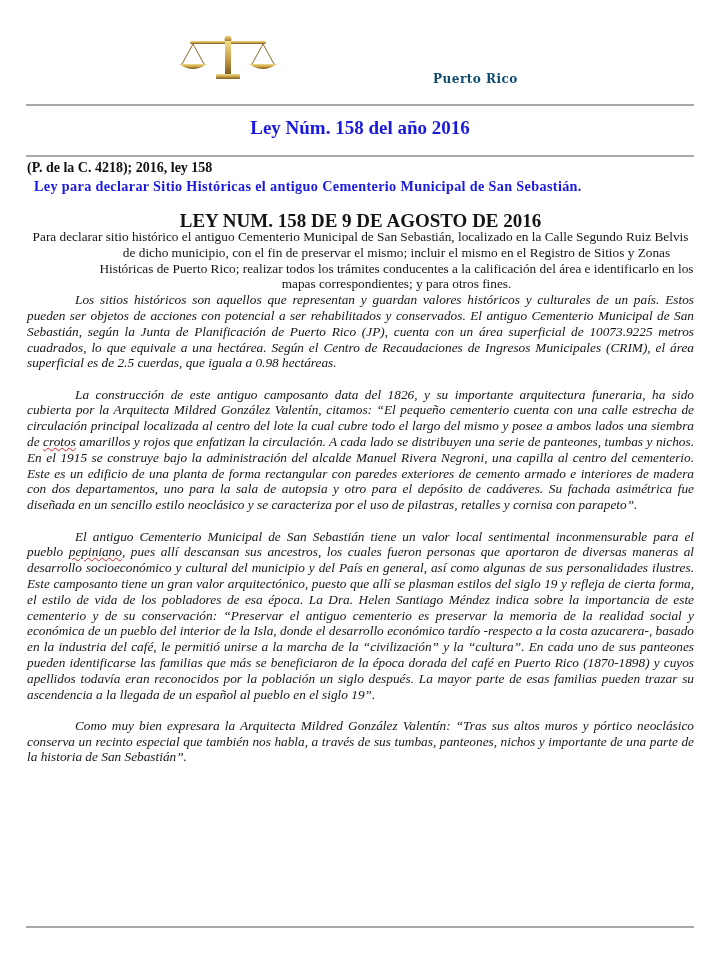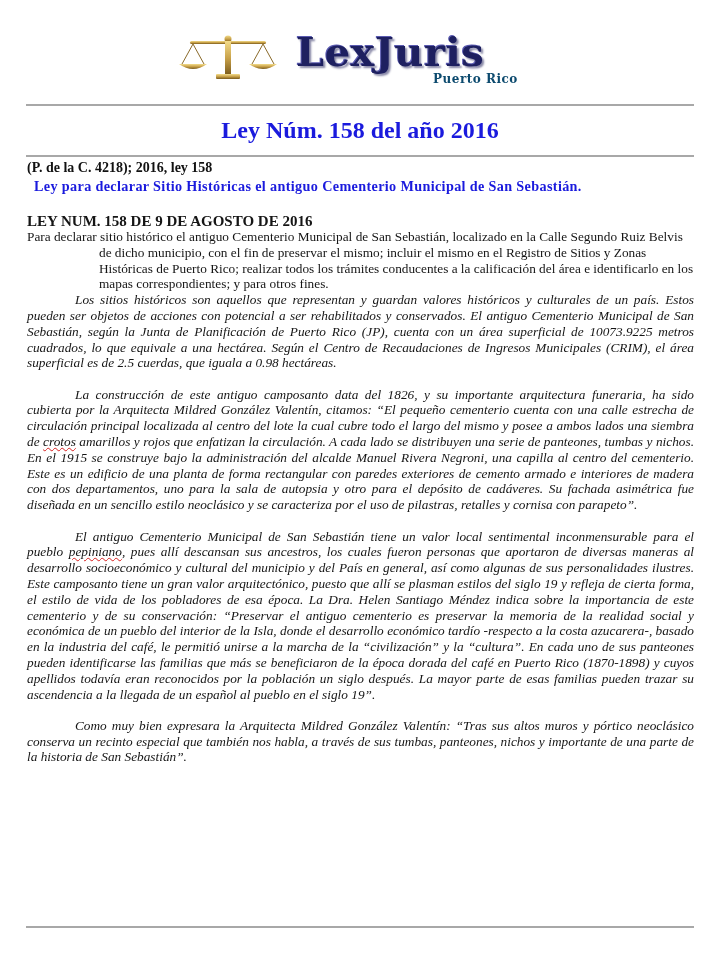--- a/index.html
+++ b/index.html
@@ -59,21 +59,21 @@
       background: #a8a8a8;
     }
     .law-title {
       position: absolute;
       left: 0;
       right: 0;
       top: 117px;
       text-align: center;
       color: #1a1add;
       font-weight: bold;
-      font-size: 24px;
+      font-size: 19px;
     }
     .ref-line {
       position: absolute;
       left: 27px;
       top: 160px;
       font-weight: bold;
       font-size: 14px;
       color: #111;
     }
     .sub-title {
@@ -88,31 +88,31 @@
     .content {
       position: absolute;
       left: 27px;
       width: 667px;
       font-size: 13.3px;
       line-height: 15.8px;
       text-align: justify;
       color: #151515;
     }
     .section-heading {
-      text-align: left;
+      text-align: center;
       font-weight: bold;
-      font-size: 15px;
+      font-size: 19px;
       line-height: 16px;
       margin: 0;
     }
     .hanging {
       margin: 0;
       padding-left: 72px;
       text-indent: -72px;
-      text-align: left;
+      text-align: center;
     }
     .para {
       margin: 0;
       text-indent: 48px;
       font-style: italic;
     }
     .para-gap {
       margin-top: 15.5px;
     }
     .spell {
@@ -136,21 +136,20 @@
     <circle cx="50" cy="7" r="3.5" fill="url(#gold)"></circle>
     <rect x="47" y="9" width="6" height="34" fill="url(#gold)"></rect>
     <rect x="38" y="42" width="24" height="5" rx="1" fill="url(#gold)"></rect>
     <line x1="15" y1="12" x2="4" y2="32" stroke="#8a6a2a" stroke-width="1"></line>
     <line x1="15" y1="12" x2="26" y2="32" stroke="#8a6a2a" stroke-width="1"></line>
     <line x1="85" y1="12" x2="74" y2="32" stroke="#8a6a2a" stroke-width="1"></line>
     <line x1="85" y1="12" x2="96" y2="32" stroke="#8a6a2a" stroke-width="1"></line>
     <path d="M1 32 Q15 42 29 32 Z" fill="url(#gold)"></path>
     <path d="M71 32 Q85 42 99 32 Z" fill="url(#gold)"></path>
   </svg>
-  <div class="logo-word">LexJuris</div>
   <div class="logo-sub">Puerto Rico</div>
 </div>
 
 <div class="rule" style="top:104px;"></div>
 
 <div class="law-title">Ley Núm. 158 del año 2016</div>
 
 <div class="rule" style="top:155px;"></div>
 
 <div class="ref-line">(P. de la C. 4218); 2016, ley 158</div>

